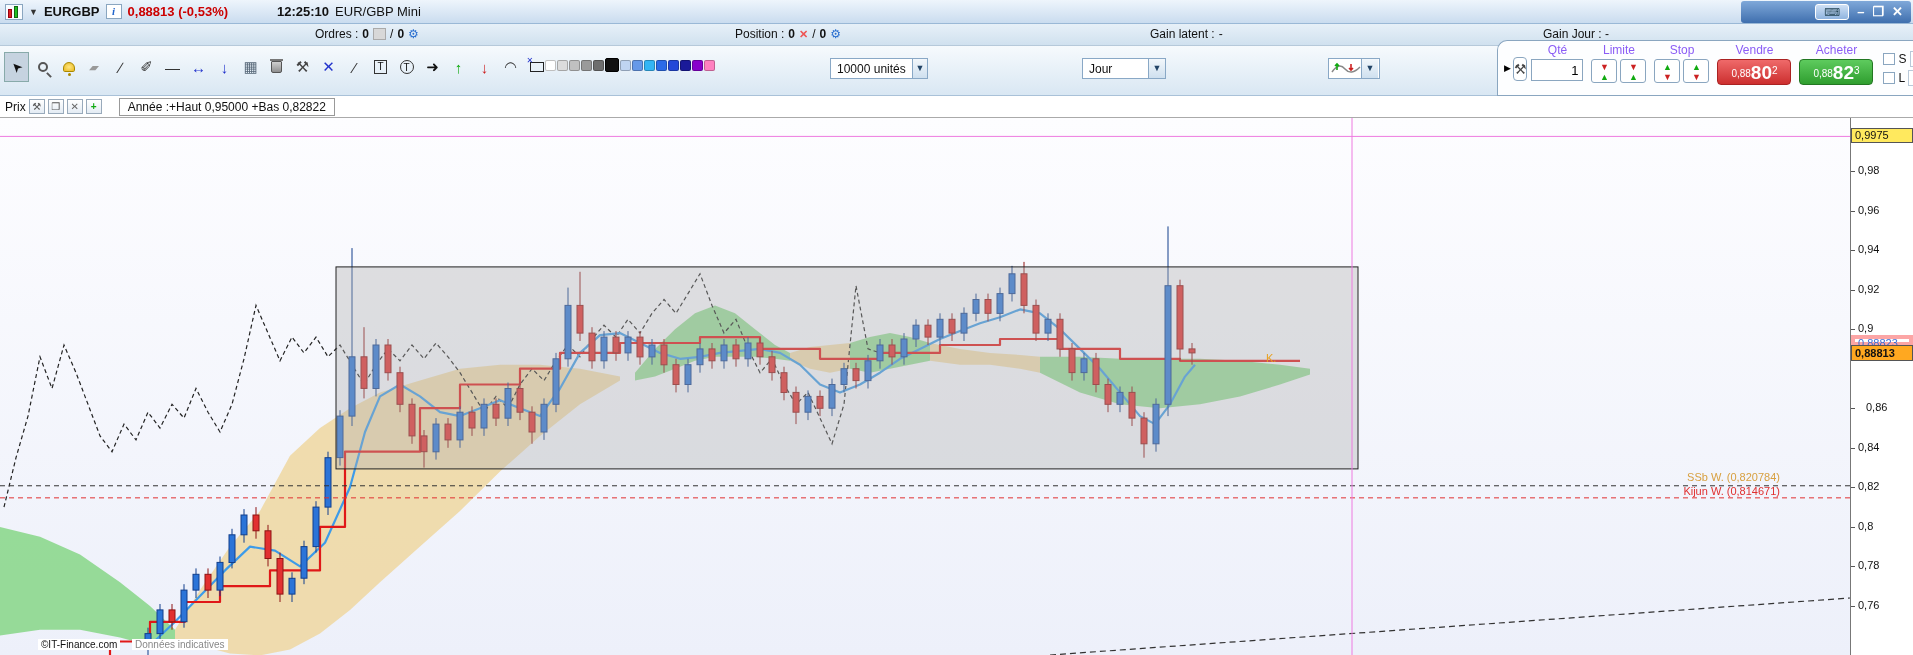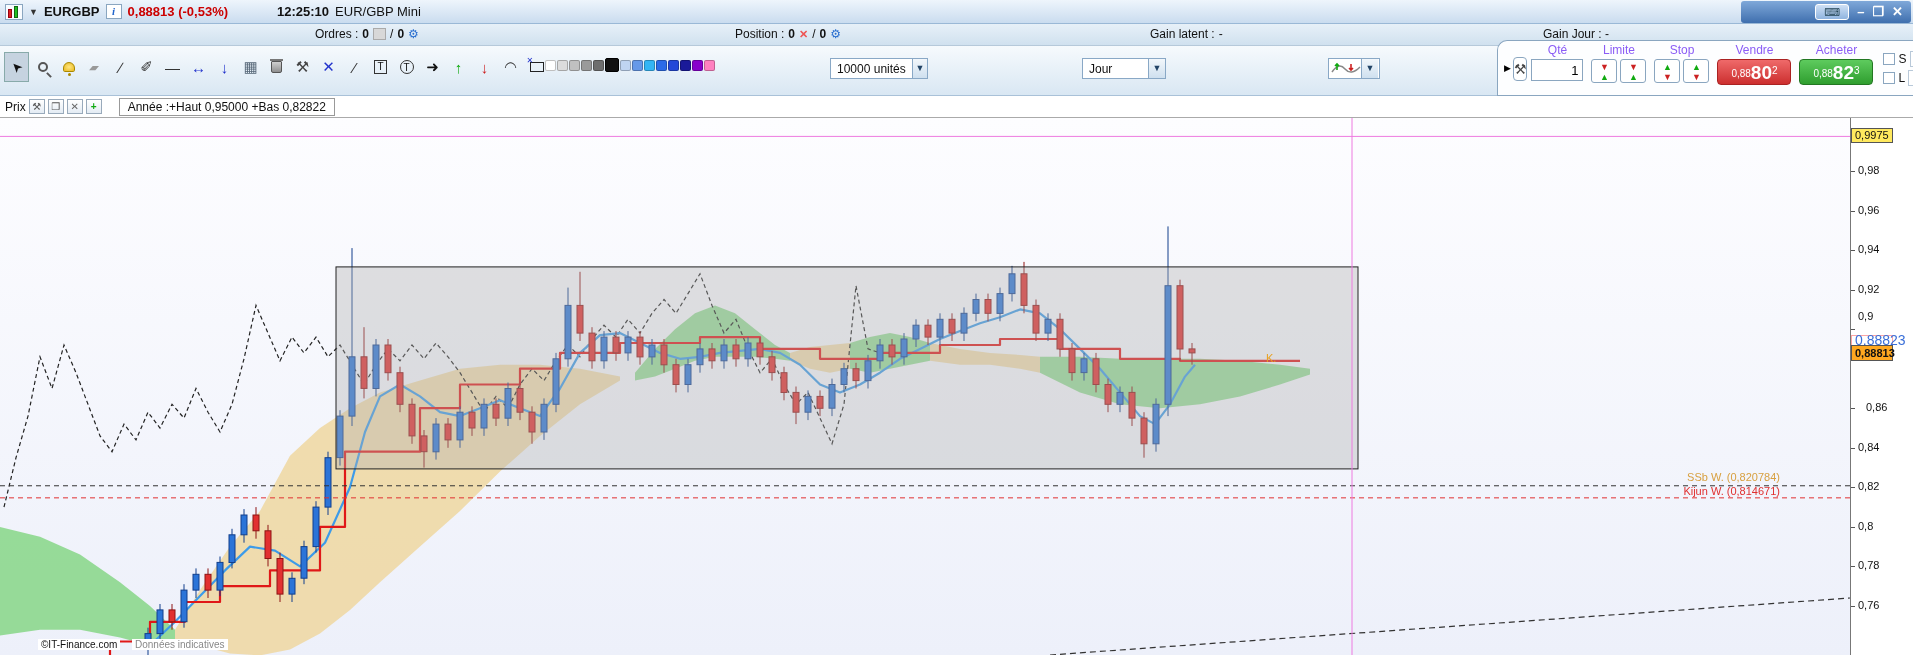--- a/index.html
+++ b/index.html
@@ -120,25 +120,25 @@
   #annee-box { margin-left:14px; border:1px solid #999; background:#fff; padding:1px 8px;
     font-size:12px; white-space:nowrap; }
 
   
   #chartwrap { position:absolute; left:0; top:118px; width:1850px; height:537px;
     background:linear-gradient(#fdfdff,#edf0fa); }
   #axis { position:absolute; left:1850px; top:118px; width:63px; height:537px; background:#fff;
     border-left:1px solid #777; font-size:11px; }
   .tick { position:absolute; left:7px; }
   .tickmark { position:absolute; left:0; width:4px; height:1px; background:#555; }
-  .axis-box { position:absolute; left:0; width:42px; text-align:left; padding-left:3px;
+  .axis-box { position:absolute; left:0; width:62px; text-align:left; padding-left:3px;
     border:1px solid #555; }
   #alert-box { background:#ffe95e; height:15px; line-height:13px; }
   #last-box { background:#ffa820; font-weight:bold; height:16px; line-height:14px; }
-  #ask-box { border:1px solid #fca5a5; color:#3a6fd8; font-size:14px; height:11px; line-height:9px;
+  #ask-box { border:4px solid #fca5a5; color:#3a6fd8; font-size:11px; height:11px; line-height:9px;
     background:#fff; }
   .ovl { position:absolute; font-size:11px; white-space:nowrap; }
   #ssb-label { color:#d8a040; right:70px; text-align:right; }
   #kijunw-label { color:#e03030; right:70px; text-align:right; }
   #k-label { color:#e8a020; }
   .chip { position:absolute; background:#fff; padding:0 3px; font-size:10px;margin-left:36px; }
 </style>
 </head>
 <body>
 
@@ -570,21 +570,21 @@
   <div class="axis-box" id="last-box" style="top: 227px;">0,88813</div>
 <div class="tickmark" style="top: 53px;"></div>
     <div class="tick" style="top: 46px;">0,98</div>
     <div class="tickmark" style="top: 93px;"></div>
     <div class="tick" style="top: 86px;">0,96</div>
     <div class="tickmark" style="top: 132px;"></div>
     <div class="tick" style="top: 125px;">0,94</div>
     <div class="tickmark" style="top: 172px;"></div>
     <div class="tick" style="top: 165px;">0,92</div>
     <div class="tickmark" style="top: 211px;"></div>
-    <div class="tick" style="top: 192px;">0,9</div>
+    <div class="tick" style="top: 204px;">0,9</div>
     <div class="tickmark" style="top: 290px;"></div>
     <div class="tick" style="top: 283px; padding-left: 8px;">0,86</div>
     <div class="tickmark" style="top: 330px;"></div>
     <div class="tick" style="top: 323px;">0,84</div>
     <div class="tickmark" style="top: 369px;"></div>
     <div class="tick" style="top: 362px;">0,82</div>
     <div class="tickmark" style="top: 409px;"></div>
     <div class="tick" style="top: 402px;">0,8</div>
     <div class="tickmark" style="top: 448px;"></div>
     <div class="tick" style="top: 441px;">0,78</div>

